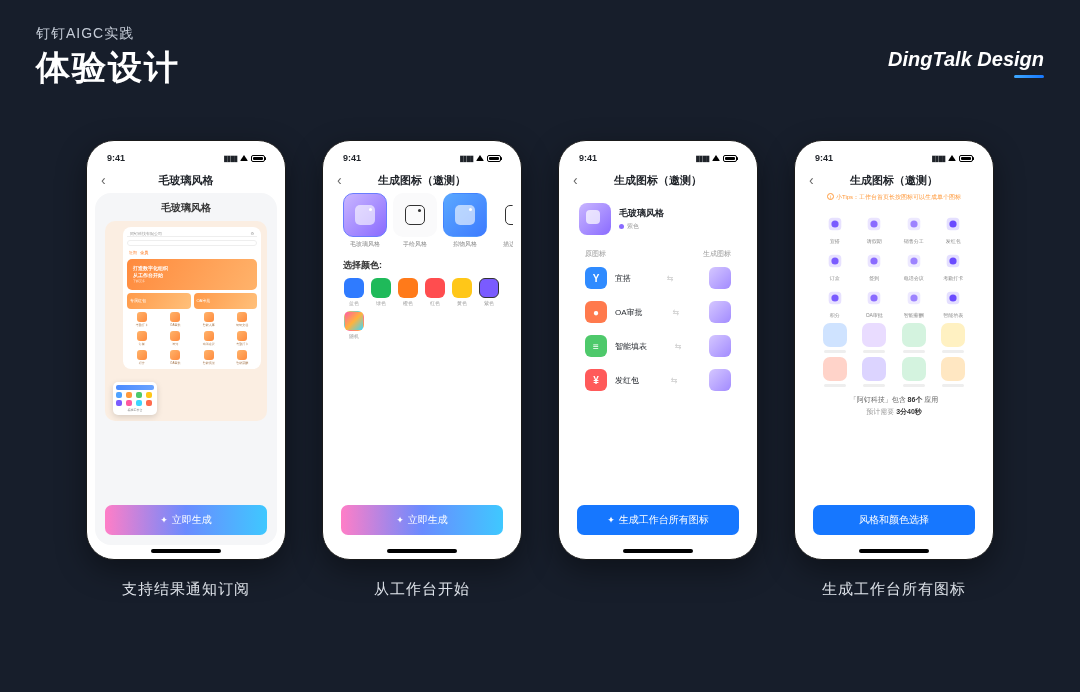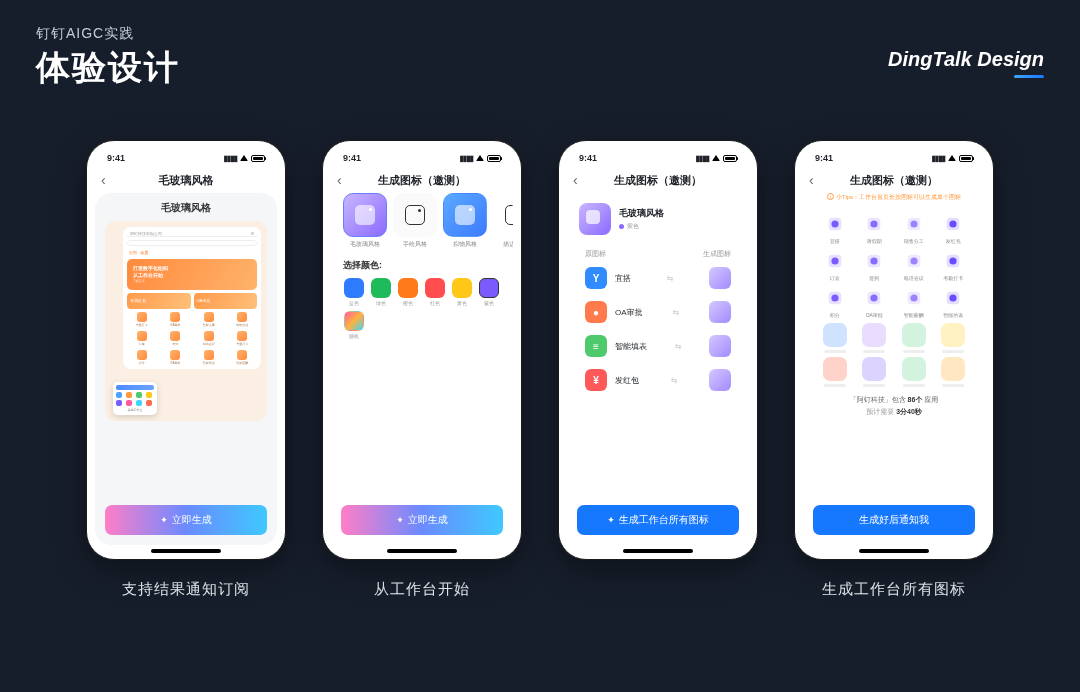--- a/index.html
+++ b/index.html
@@ -571,21 +571,21 @@
               <div class="shadow-bar"></div>
             </div>
           </div>
         <div class="p4-summary">
           <span>「阿钉科技」包含 </span><b>86个</b><span> 应用</span>
         </div>
         <div class="p4-time">
           <span>预计需要 </span><b style="color:#333;">3分40秒</b>
         </div>
         <div class="cta blue">
-          <span>生成好后通知我</span>
+          <span>风格和颜色选择</span>
         </div>
       </div>
       <div class="homebar"></div>
     </div>
     <div class="caption">生成工作台所有图标</div>
   </div>
 
 </div>
 
 </body></html>

